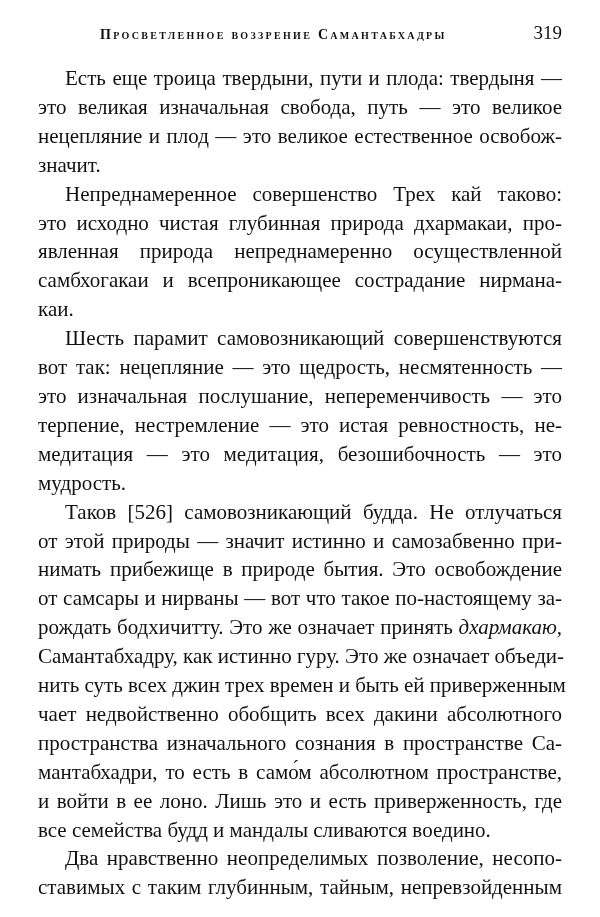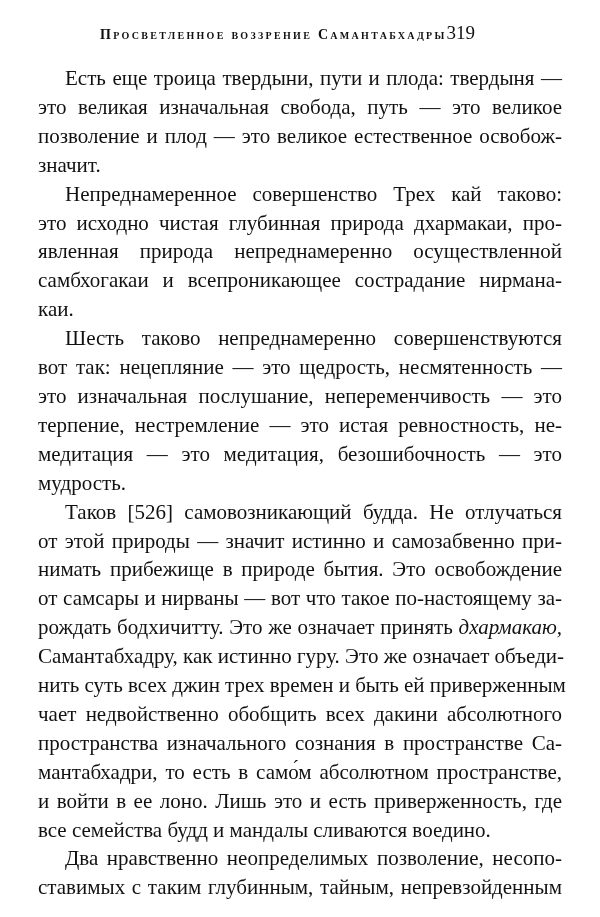--- a/index.html
+++ b/index.html
@@ -3,21 +3,21 @@
   <meta charset="utf-8">
   <style>
     html, body { margin: 0; padding: 0; background: #ffffff; }
     body {
       width: 600px; height: 917px; position: relative; overflow: hidden;
       font-family: "DejaVu Serif", "Liberation Serif", serif;
       color: #111;
     }
     .running-head {
       position: absolute; top: 22px; left: 100px; width: 462px;
-      display: flex; align-items: baseline;
+      display: flex; justify-content: space-between; align-items: baseline;
     }
     .running-head .title {
       font-family: "Liberation Serif", serif;
       font-variant: small-caps; font-weight: bold;
       font-size: 14px; letter-spacing: 2.3px;
     }
     .running-head .page-num {
       font-family: "Liberation Serif", serif;
       font-size: 19px;
     }
@@ -36,32 +36,32 @@
 
 <header class="running-head">
   <span class="title">Просветленное воззрение Самантабхадры</span>
   <span class="page-num">319</span>
 </header>
 
 <main class="body-text">
   <p style="margin:0">
     <span class="line indent">Есть еще троица твердыни, пути и плода: твердыня —</span>
     <span class="line">это великая изначальная свобода, путь — это великое</span>
-    <span class="line">позволение и плод — это великое естественное освобож-</span>
+    <span class="line">нецепляние и плод — это великое естественное освобож-</span>
     <span class="line last">значит.</span>
   </p>
   <p style="margin:0">
     <span class="line indent">Непреднамеренное совершенство Трех кай таково:</span>
     <span class="line">это исходно чистая глубинная природа дхармакаи, про-</span>
     <span class="line">явленная природа непреднамеренно осуществленной</span>
     <span class="line">самбхогакаи и всепроникающее сострадание нирмана-</span>
     <span class="line last">каи.</span>
   </p>
   <p style="margin:0">
-    <span class="line indent">Шесть таково непреднамеренно совершенствуются</span>
+    <span class="line indent">Шесть парамит самовозникающий совершенствуются</span>
     <span class="line">вот так: нецепляние — это щедрость, несмятенность —</span>
     <span class="line">это изначальная послушание, непеременчивость — это</span>
     <span class="line">терпение, нестремление — это истая ревностность, не-</span>
     <span class="line">медитация — это медитация, безошибочность — это</span>
     <span class="line last">мудрость.</span>
   </p>
   <p style="margin:0">
     <span class="line indent">Таков [526] самовозникающий будда. Не отлучаться</span>
     <span class="line">от этой природы — значит истинно и самозабвенно при-</span>
     <span class="line">нимать прибежище в природе бытия. Это освобождение</span>

